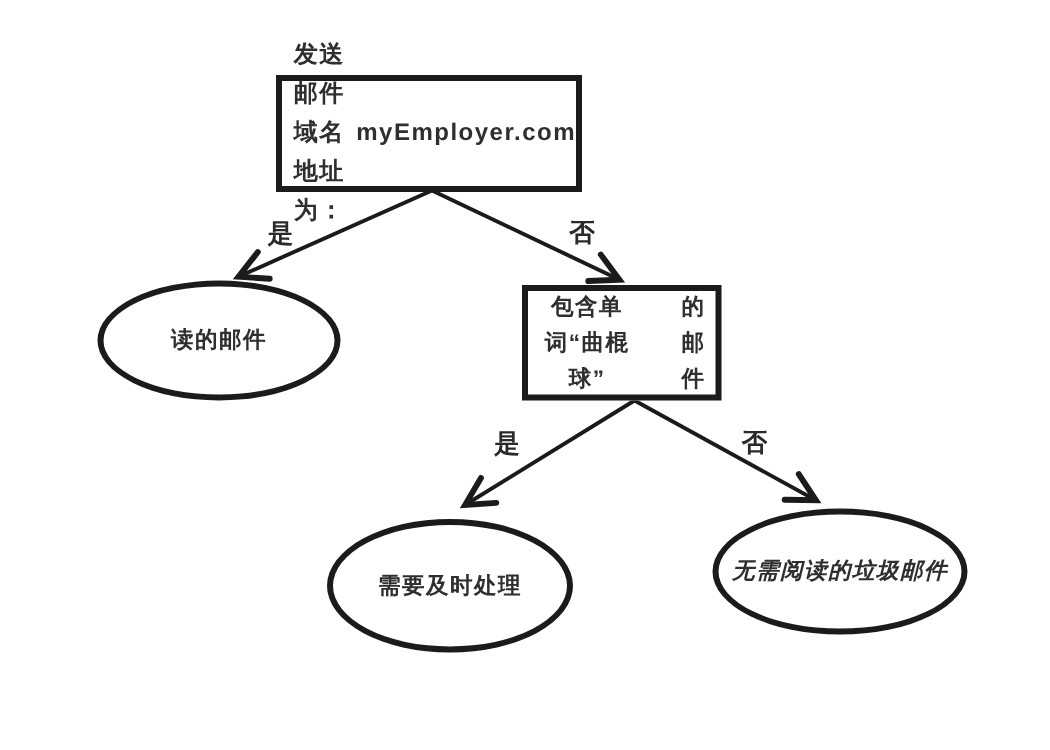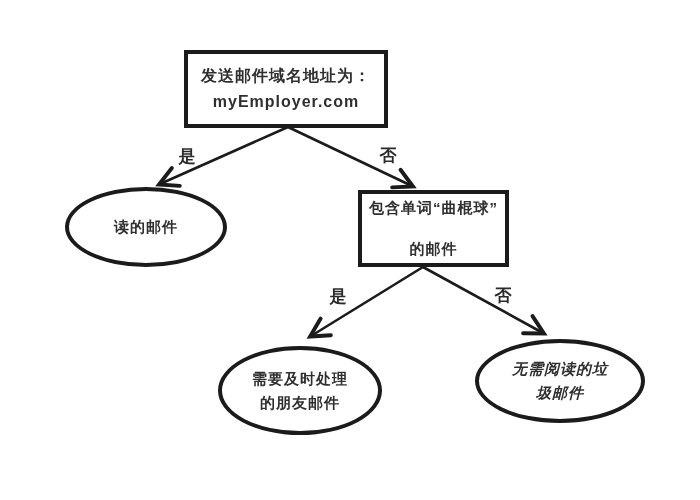--- a/index.html
+++ b/index.html
@@ -20,21 +20,20 @@
     left: 0;
     top: 0;
     width: 700px;
     height: 500px;
     pointer-events: none;
   }
   .node {
     position: absolute;
     box-sizing: border-box;
     display: flex;
-    flex-direction: column;
     align-items: center;
     justify-content: center;
     text-align: center;
     color: #2f2f2f;
     font-weight: 700;
     font-size: 15px;
     line-height: 24px;
     letter-spacing: 1px;
     background: #ffffff;
   }
@@ -46,21 +45,21 @@
     border-radius: 50%;
   }
   .node-root {
     left: 184px; top: 50px; width: 204px; height: 78px;
     font-size: 16px; line-height: 26px;
   }
   .node-left-leaf {
     left: 65px; top: 187px; width: 162px; height: 80px;
   }
   .node-mid {
-    left: 358px; top: 190px; width: 151px; height: 77px; gap: 17px;
+    left: 348px; top: 190px; width: 133px; height: 77px; gap: 17px;
   }
   .node-bottom-left-leaf {
     left: 218px; top: 346px; width: 164px; height: 89px;
   }
   .node-bottom-right-leaf {
     left: 475px; top: 339px; width: 170px; height: 84px; font-style: italic;
   }
   .edge-label {
     position: absolute;
     transform: translate(-50%, -50%);
@@ -102,21 +101,20 @@
     <span>读的邮件</span>
   </div>
 
   <div class="node rect node-mid">
     <span>包含单词“曲棍球”</span>
     <span>的邮件</span>
   </div>
 
   <div class="node ellipse node-bottom-left-leaf">
     <span>需要及时处理</span>
-    <span>的朋友邮件</span>
   </div>
 
   <div class="node ellipse node-bottom-right-leaf">
     <span>无需阅读的垃</span>
     <span>圾邮件</span>
   </div>
 
   <div class="edge-label label-root-yes">是</div>
   <div class="edge-label label-root-no">否</div>
   <div class="edge-label label-mid-yes">是</div>

